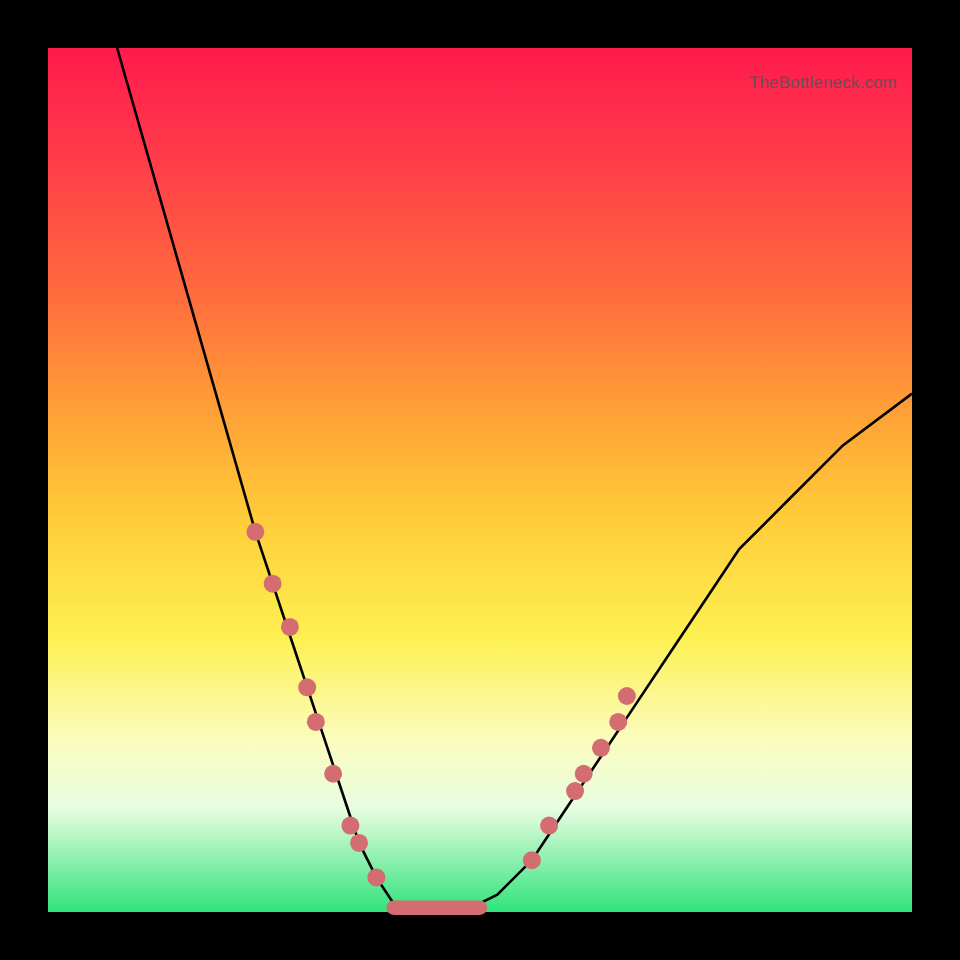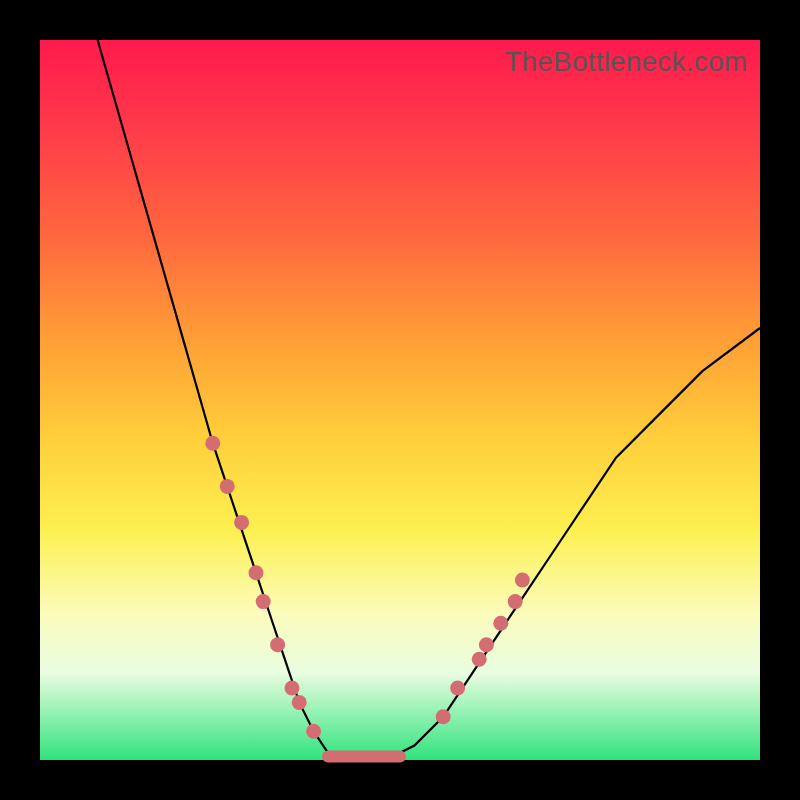--- a/index.html
+++ b/index.html
@@ -33,24 +33,24 @@
       #ffa036 42%,
       #ffce3a 55%,
       #fdf050 68%,
       #fbfcbe 80%,
       #e8fde0 88%,
       #2fe37c 100%
     );
   }
   .watermark {
     position: absolute;
-    top: 6px;
+    top: 20px;
     right: 12px;
     color: #555;
-    font-size: 28px;
+    font-size: 14px;
     font-weight: 500;
     letter-spacing: 0.2px;
     user-select: none;
   }
   svg.curve {
     position: absolute;
     left: 0;
     top: 0;
     width: 720px;
     height: 720px;

